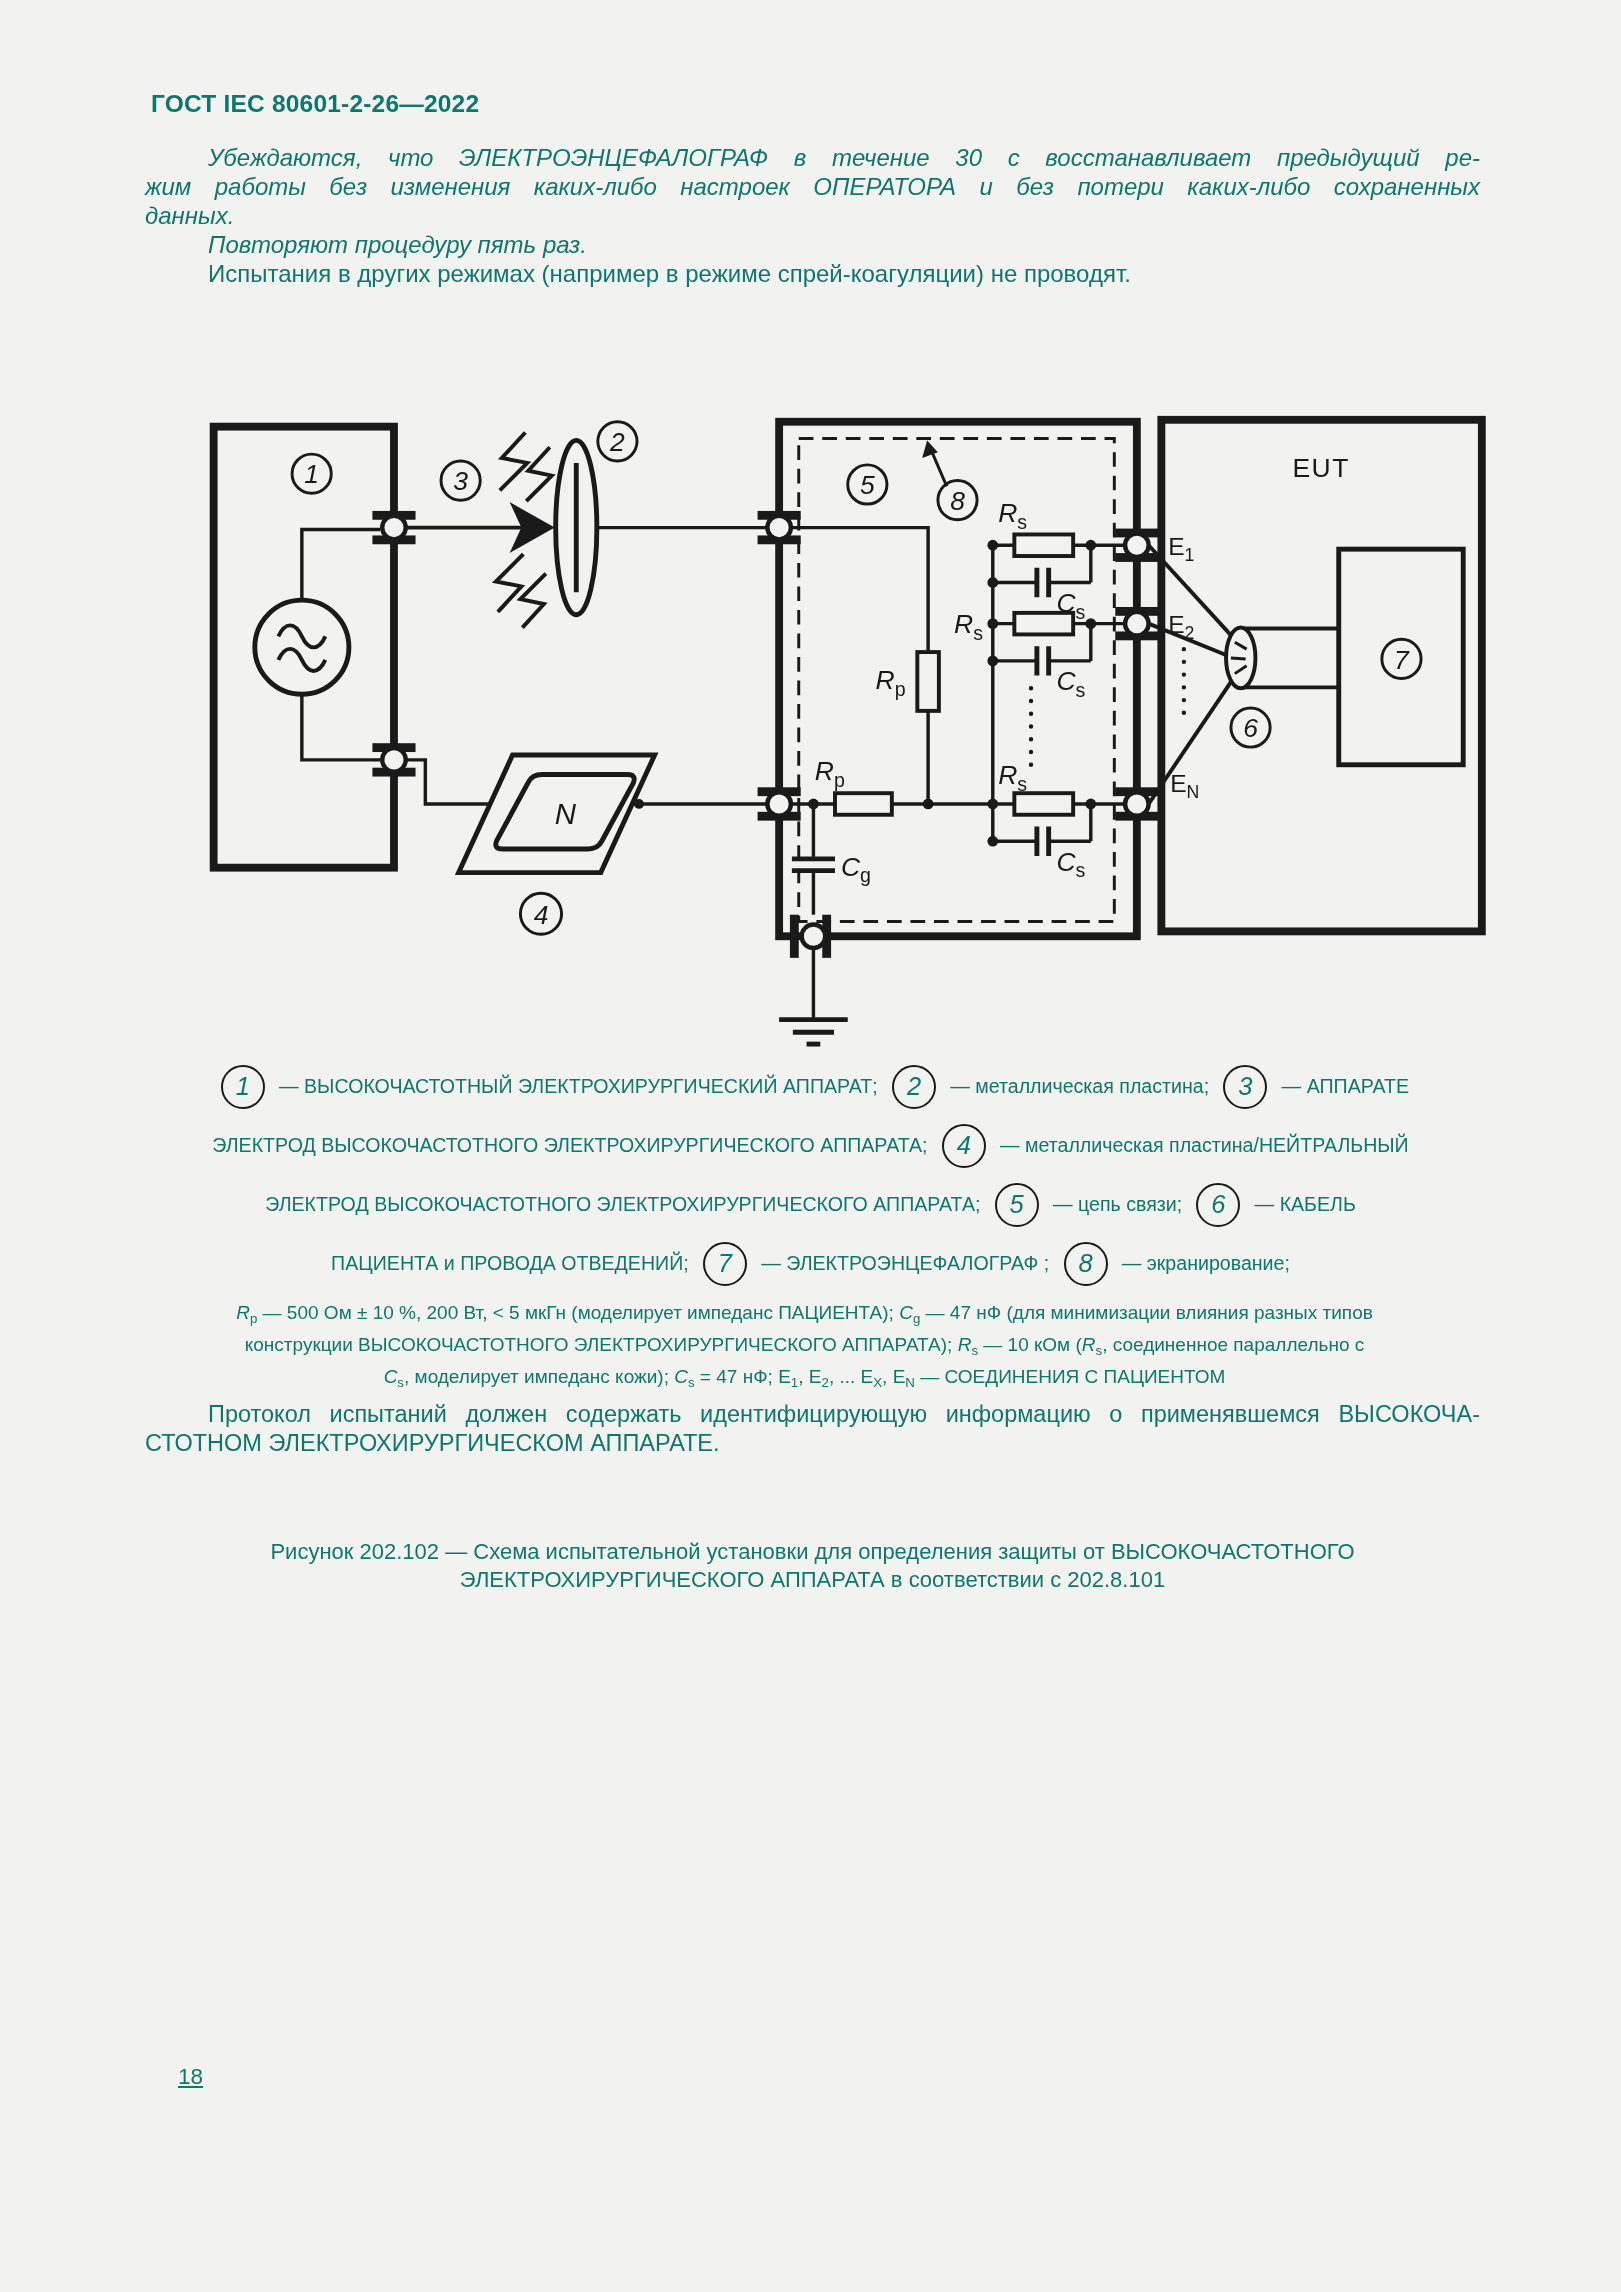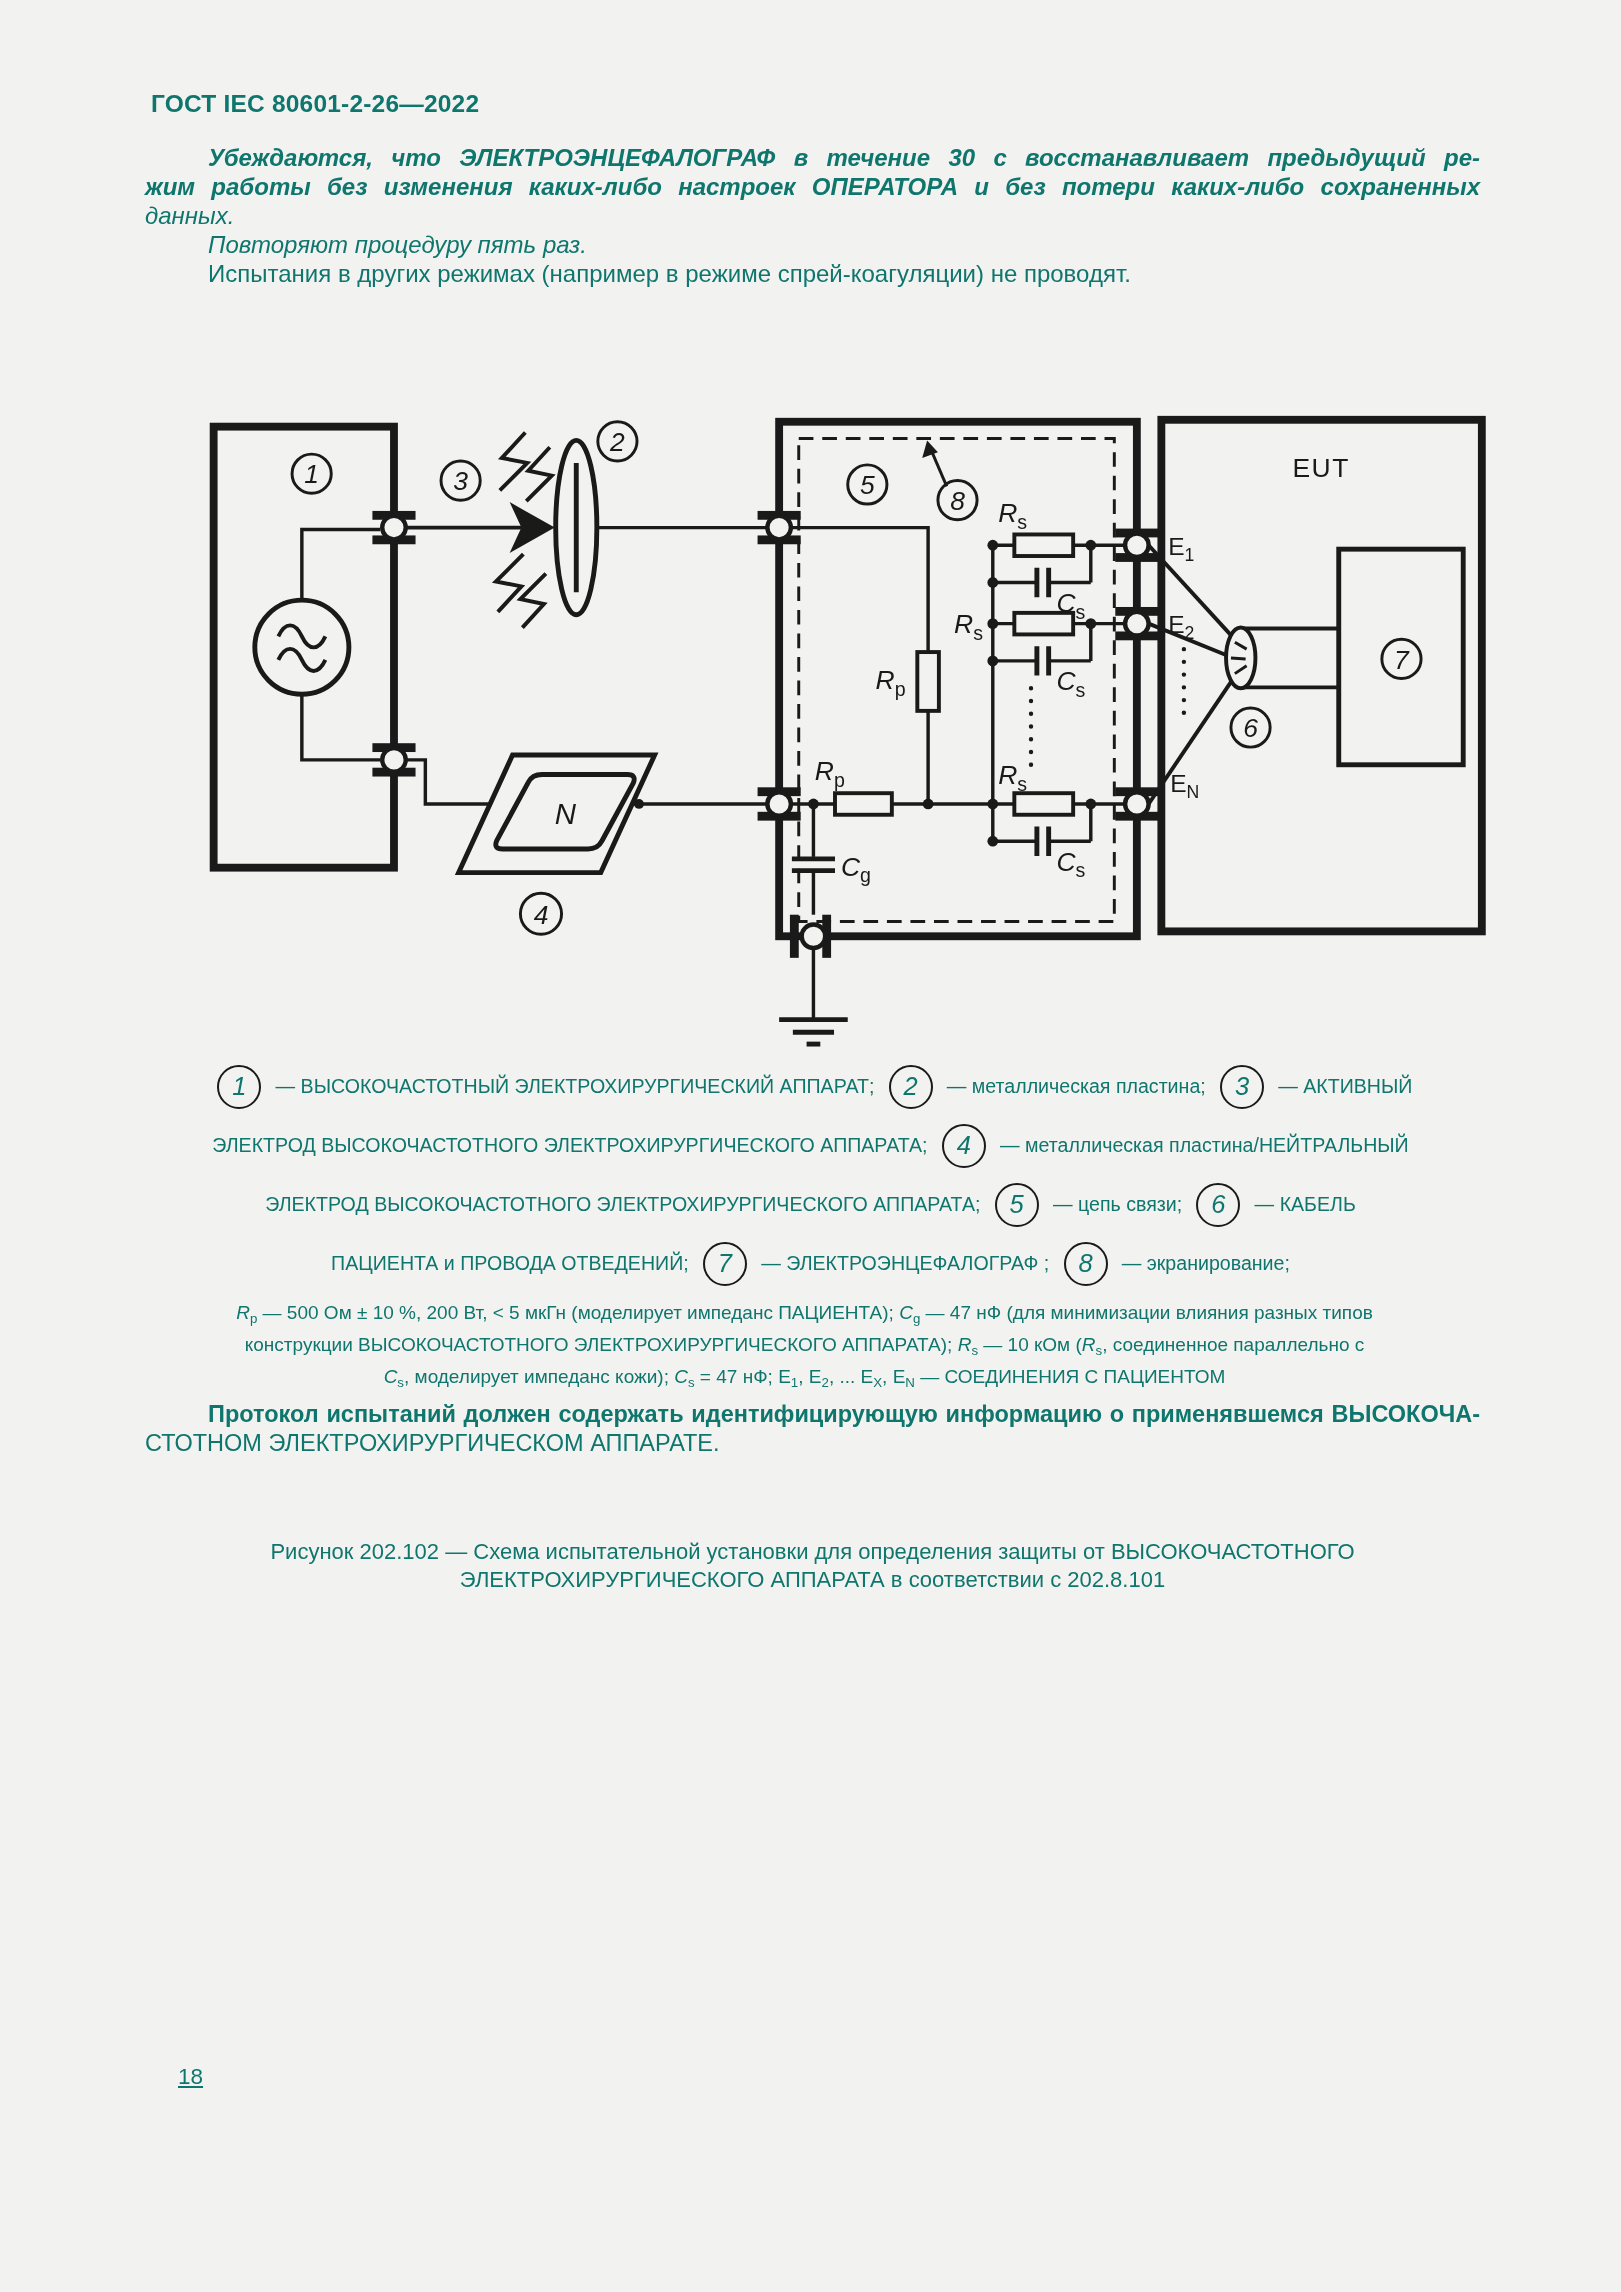--- a/index.html
+++ b/index.html
@@ -2,21 +2,21 @@
 <html><head>
 <meta charset="utf-8">
 <style>
   html,body{margin:0;padding:0;background:#d8d8d6;}
   .page{position:relative;width:1621px;height:2293px;background:#f2f2f0;color:#0f766e;
         font-family:"Liberation Sans",sans-serif;overflow:hidden;}
   .abs{position:absolute;}
   .hdr{left:151px;top:90px;font-size:24.5px;font-weight:bold;letter-spacing:0.2px;}
   .intro{left:145px;right:141px;top:143px;font-size:24px;line-height:29px;}
   .it{font-style:italic;}
-  .jline{text-align:justify;text-align-last:justify;font-weight:bold;}
+  .jline{text-align:justify;text-align-last:justify;}
   .ind{text-indent:63px;}
   .legend{left:59px;right:59px;top:1057px;}
   .legend-row{display:flex;justify-content:center;align-items:center;height:59px;
               font-size:19.6px;white-space:pre;}
   .callout{display:inline-flex;width:40px;height:40px;border:2.5px solid #1a1a1a;border-radius:50%;
            align-items:center;justify-content:center;font-style:italic;font-size:25.5px;
            margin:0 8.8px;flex:0 0 auto;background:transparent;}
   .params{left:125px;right:137px;top:1300px;text-align:center;font-size:19px;line-height:26.5px;}
   .rich-line{white-space:pre-wrap;}
   .rich-line .i{font-style:italic;}
@@ -266,21 +266,21 @@
         <text class="lbl" x="858" y="893"><tspan class="itx">C</tspan><tspan class="svgsub" dy="7">g</tspan></text>
 
         <text class="elbl" x="1192" y="566"><tspan>E</tspan><tspan class="esub" dy="6">1</tspan></text>
         <text class="elbl" x="1192" y="646"><tspan>E</tspan><tspan class="esub" dy="6">2</tspan></text>
         <text class="elbl" x="1194" y="808"><tspan>E</tspan><tspan class="esub" dy="6">N</tspan></text>
       </g>
     </g>
   </svg>
 
   <div class="abs legend">
-      <div class="legend-row"><span class="callout">1</span><span> — ВЫСОКОЧАСТОТНЫЙ ЭЛЕКТРОХИРУРГИЧЕСКИЙ АППАРАТ; </span><span class="callout">2</span><span> — металлическая пластина; </span><span class="callout">3</span><span> — АКТИВНЫЙ</span></div>
+      <div class="legend-row"><span class="callout">1</span><span> — ВЫСОКОЧАСТОТНЫЙ ЭЛЕКТРОХИРУРГИЧЕСКИЙ АППАРАТ; </span><span class="callout">2</span><span> — металлическая пластина; </span><span class="callout">3</span><span> — АППАРАТЕ</span></div>
       <div class="legend-row"><span>ЭЛЕКТРОД ВЫСОКОЧАСТОТНОГО ЭЛЕКТРОХИРУРГИЧЕСКОГО АППАРАТА; </span><span class="callout">4</span><span> — металлическая пластина/НЕЙТРАЛЬНЫЙ</span></div>
       <div class="legend-row"><span>ЭЛЕКТРОД ВЫСОКОЧАСТОТНОГО ЭЛЕКТРОХИРУРГИЧЕСКОГО АППАРАТА; </span><span class="callout">5</span><span> — цепь связи; </span><span class="callout">6</span><span> — КАБЕЛЬ</span></div>
       <div class="legend-row"><span>ПАЦИЕНТА и ПРОВОДА ОТВЕДЕНИЙ; </span><span class="callout">7</span><span> — ЭЛЕКТРОЭНЦЕФАЛОГРАФ ; </span><span class="callout">8</span><span> — экранирование;</span></div>
     </div>
 
   <div class="abs params">
       <div class="rich-line"><span class="i">R</span><span class="sub">p</span><span> — 500 Ом ± 10 %, 200 Вт, &lt; 5 мкГн (моделирует импеданс ПАЦИЕНТА); </span><span class="i">C</span><span class="sub">g</span><span> — 47 нФ (для минимизации влияния разных типов</span></div>
       <div class="rich-line"><span>конструкции ВЫСОКОЧАСТОТНОГО ЭЛЕКТРОХИРУРГИЧЕСКОГО АППАРАТА); </span><span class="i">R</span><span class="sub">s</span><span> — 10 кОм (</span><span class="i">R</span><span class="sub">s</span><span>, соединенное параллельно с</span></div>
       <div class="rich-line"><span class="i">C</span><span class="sub">s</span><span>, моделирует импеданс кожи); </span><span class="i">C</span><span class="sub">s</span><span> = 47 нФ; E</span><span class="sub">1</span><span>, E</span><span class="sub">2</span><span>, ... E</span><span class="sub">X</span><span>, E</span><span class="sub">N</span><span> — СОЕДИНЕНИЯ С ПАЦИЕНТОМ</span></div>
     </div>

